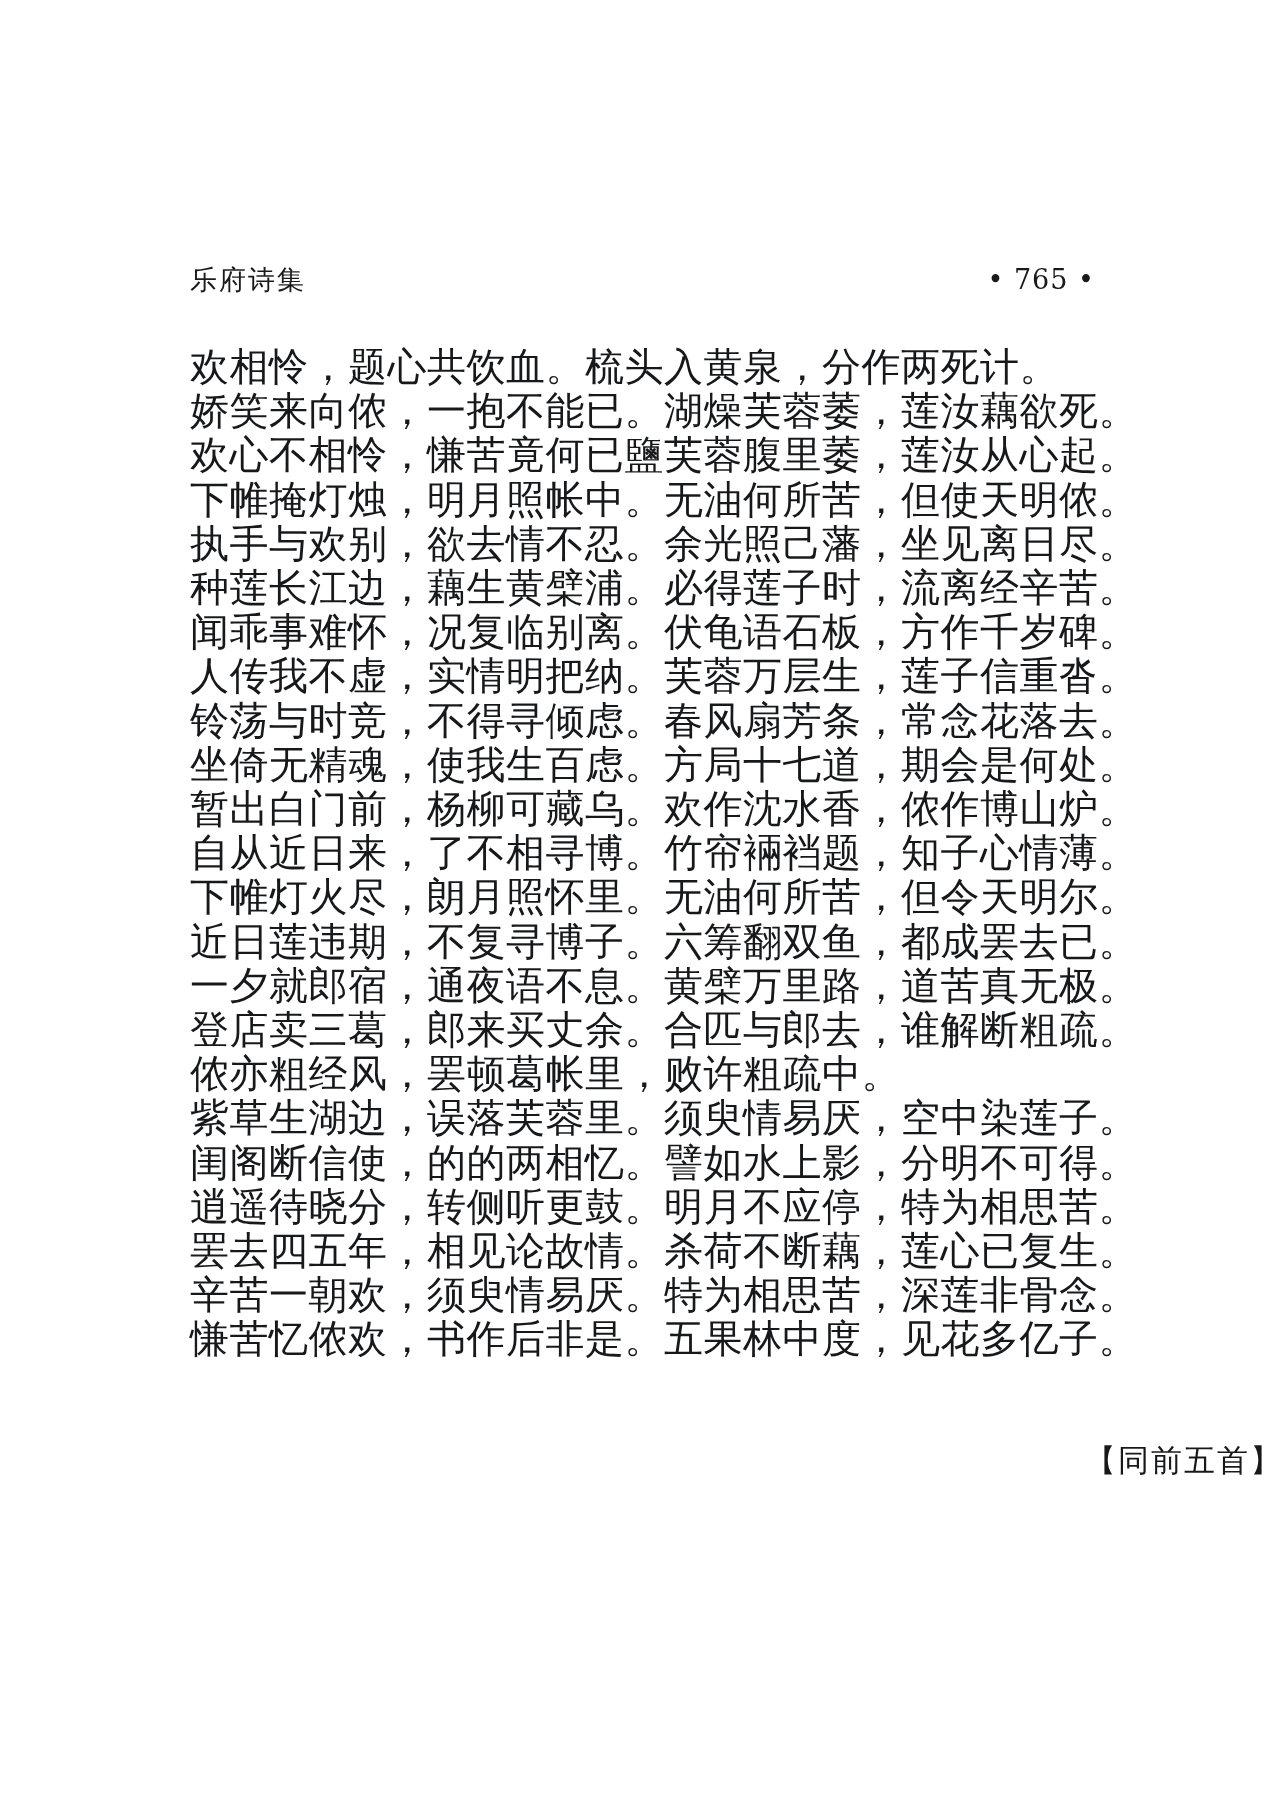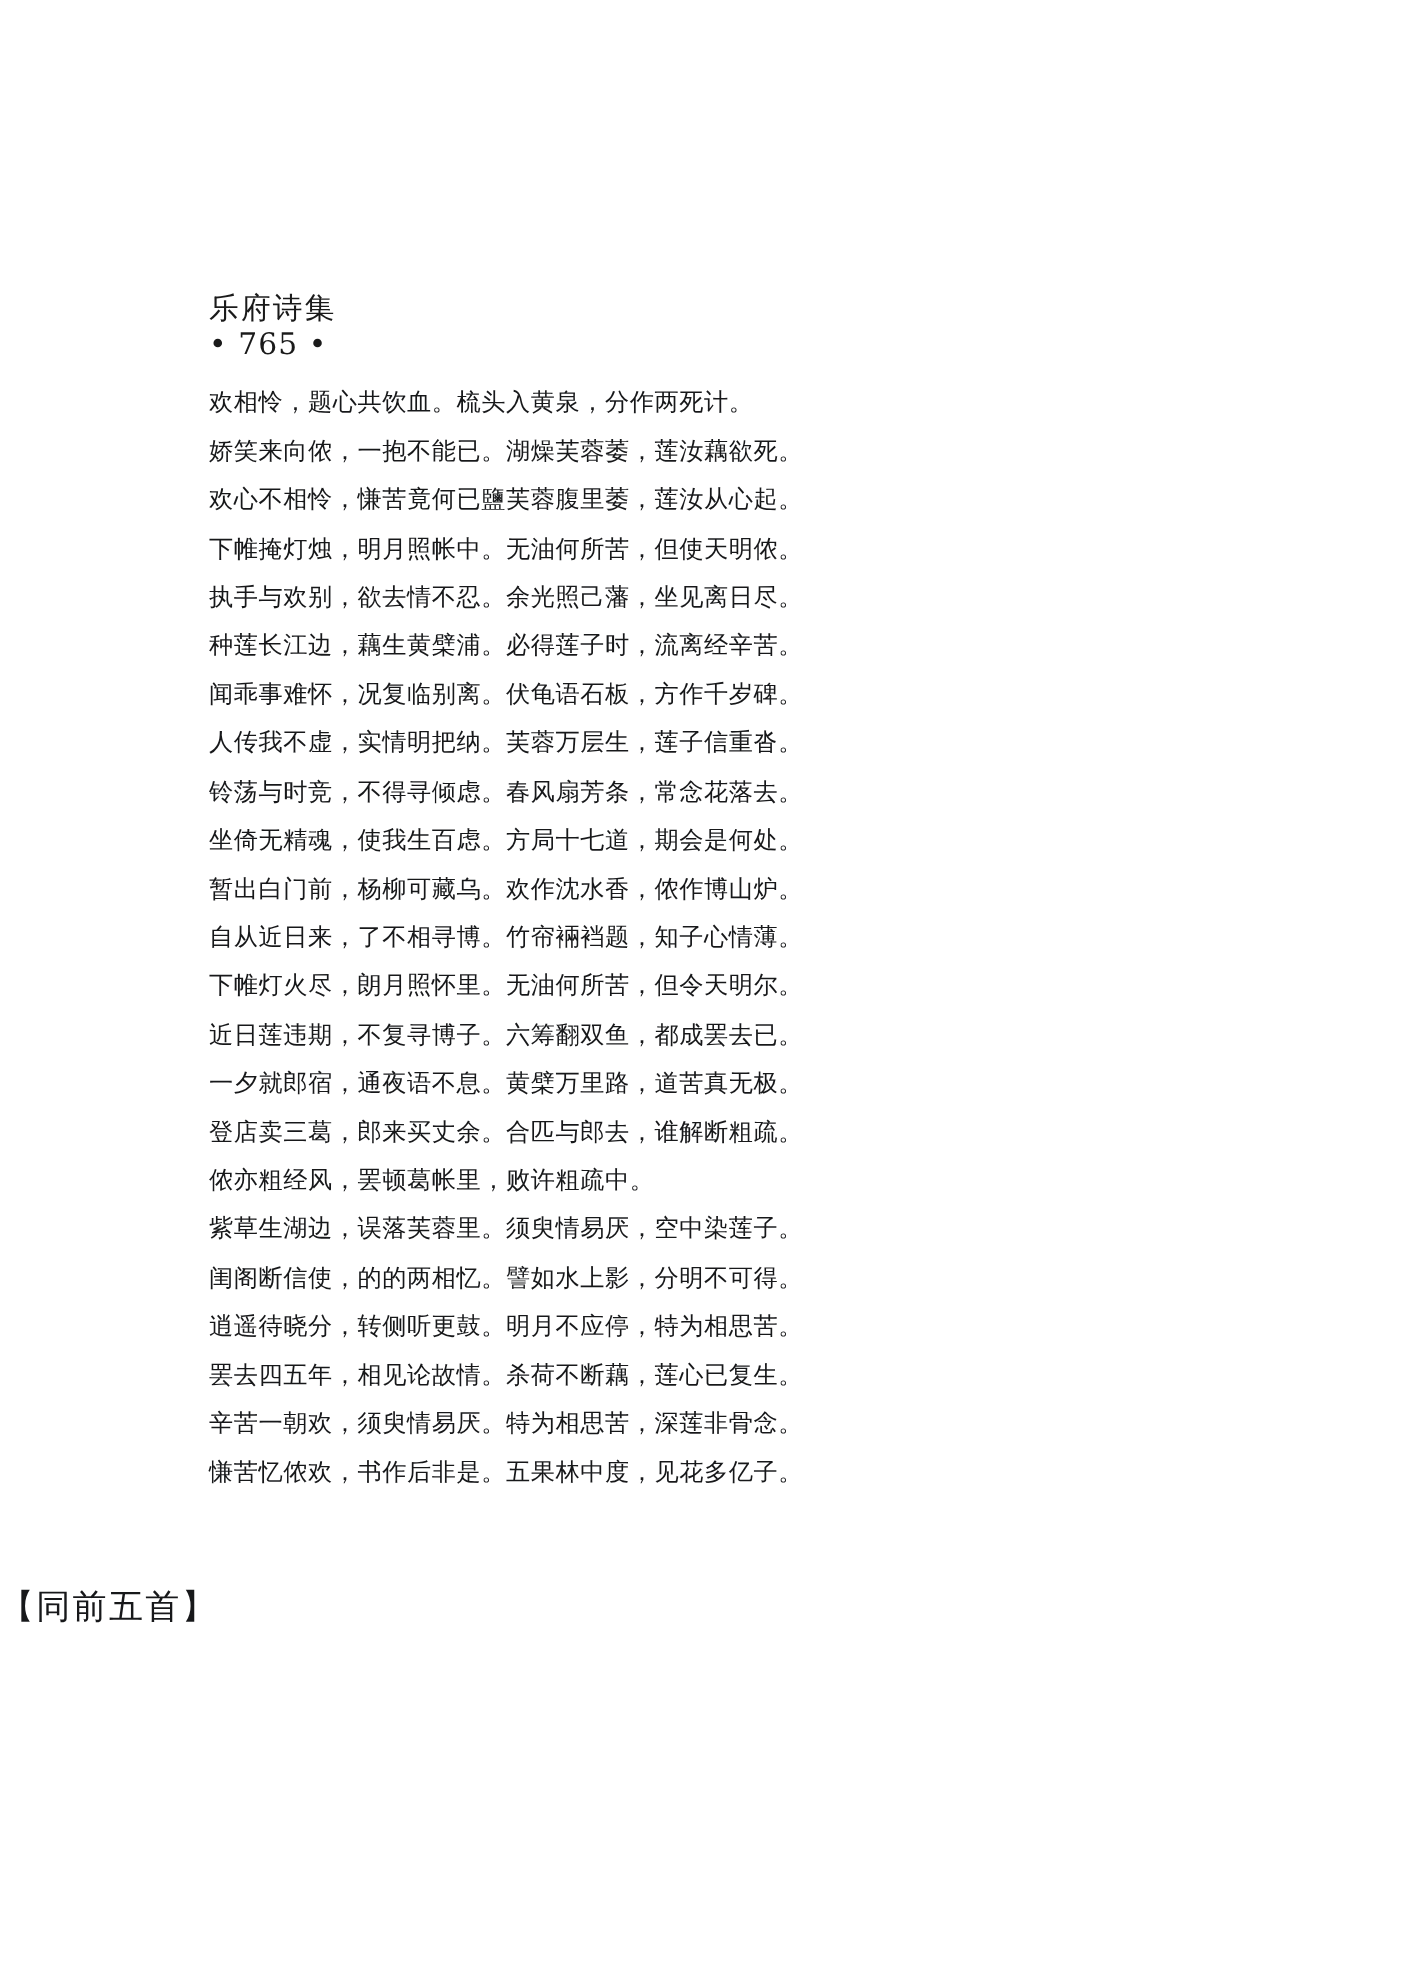--- a/index.html
+++ b/index.html
@@ -25,21 +25,20 @@
     padding: 0;
   }
   .header {
     position: absolute;
     left: 190px;
     top: 262px;
     width: 905px;
     display: flex;
     align-items: baseline;
     justify-content: space-between;
-    flex-direction: column;
   }
   .header-title {
     font-size: 27px;
     letter-spacing: 2px;
     color: #1a1a1a;
     font-family: "DejaVu Serif", "Liberation Serif", serif;
   }
   .header-page {
     font-size: 27px;
     letter-spacing: 1px;
@@ -47,33 +46,33 @@
     font-family: "DejaVu Serif", "Liberation Serif", serif;
     white-space: pre;
   }
   .body-text {
     position: absolute;
     left: 190px;
     top: 345px;
     width: 920px;
   }
   .line {
-    font-size: 22px;
+    font-size: 39px;
     line-height: 44.2px;
     letter-spacing: 0.5px;
     white-space: pre;
     color: #17181a;
     font-family: "DejaVu Serif", "Liberation Serif", serif;
   }
   .section-title {
     position: absolute;
     left: 0;
     top: 1440px;
     width: 1283px;
-    text-align: left;
+    text-align: right;
     font-size: 31px;
     letter-spacing: 2px;
     color: #17181a;
     font-family: "DejaVu Serif", "Liberation Serif", serif;
   }
 </style>
 </head>
 <body>
 
 <div class="page">

